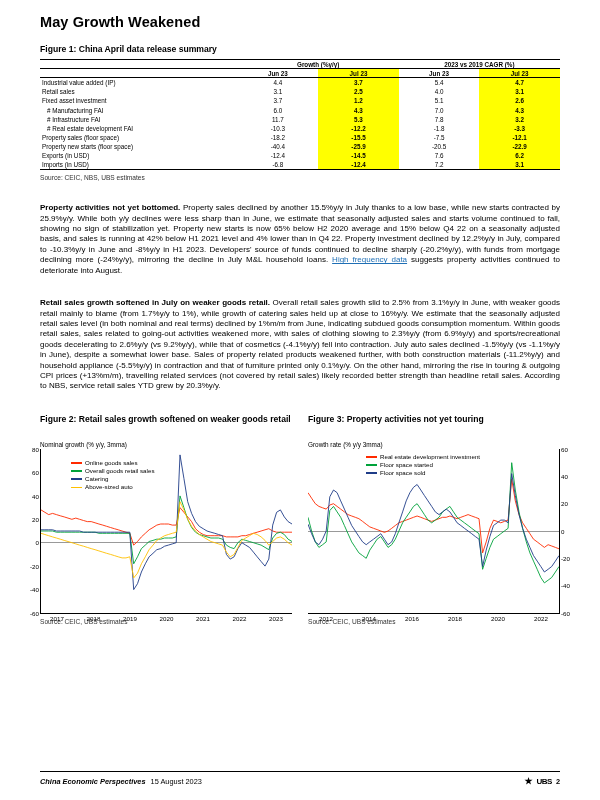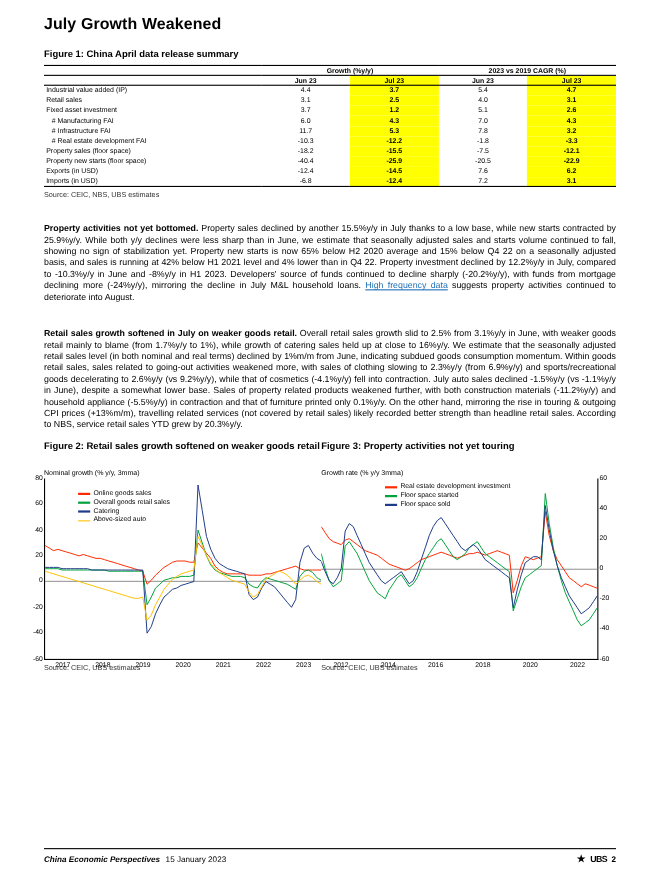--- a/index.html
+++ b/index.html
@@ -46,21 +46,21 @@
   .indent { padding-left:7px !important; }
 
   
   .para {
     font-size:8.0px; line-height:10.4px; margin-top:22px; text-align:justify;
   }
   .para b { font-weight:bold; }
   .para .lnk { color:#1f6fb5; text-decoration:underline; }
 
   
-  .charts { display:flex; margin-top:8px; }
+  .charts { display:flex; gap:16px; margin-top:22px; }
   .chartbox { width:252px; }
   .chartbox .fig-caption { margin-top:0; min-height:22px; }
   .plot {
     position:relative; width:252px; height:165px;
     border-left:0.7px solid #000; border-bottom:0.7px solid #000;
     background:#fff;
   }
   .plot.right { border-left:none; border-right:0.7px solid #000; }
   .axlabel {
     font-size:6.4px; margin-bottom:1px;
@@ -89,21 +89,21 @@
   .footer .ft-title { font-weight:bold;font-style:italic; }
   .footer .ft-date { margin-left:5px; }
   .footer .ft-right { margin-left:auto; display:flex; align-items:center; gap:4px; font-weight:bold; }
   .ubs-mark { font-size:8px; letter-spacing:-0.5px; }
 </style>
 </head>
 <body>
 
 <div class="page">
 
-  <h1 class="title">July Growth Weakened</h1>
+  <h1 class="title">May Growth Weakened</h1>
 
   <div class="fig-caption">Figure 1: China April data release summary</div>
 
   <table class="t1">
     <colgroup>
       <col style="width:38%">
         <col style="width:15.5%">
         <col style="width:15.5%">
         <col style="width:15.5%">
         <col style="width:15.5%">
@@ -294,21 +294,21 @@
             </div>
           </div>
         </div>
       <div class="source">Source: CEIC, UBS estimates</div>
     </div>
 
   </div>
 
   <div class="footer">
     <span class="ft-title">China Economic Perspectives</span>
-    <span class="ft-date">15 January 2023</span>
+    <span class="ft-date">15 August 2023</span>
     <span class="ft-right">
       <span style="font-size:9px;">★</span>
       <span class="ubs-mark">UBS</span>
       <span>2</span>
     </span>
   </div>
 
 </div>
 
 </body></html>

